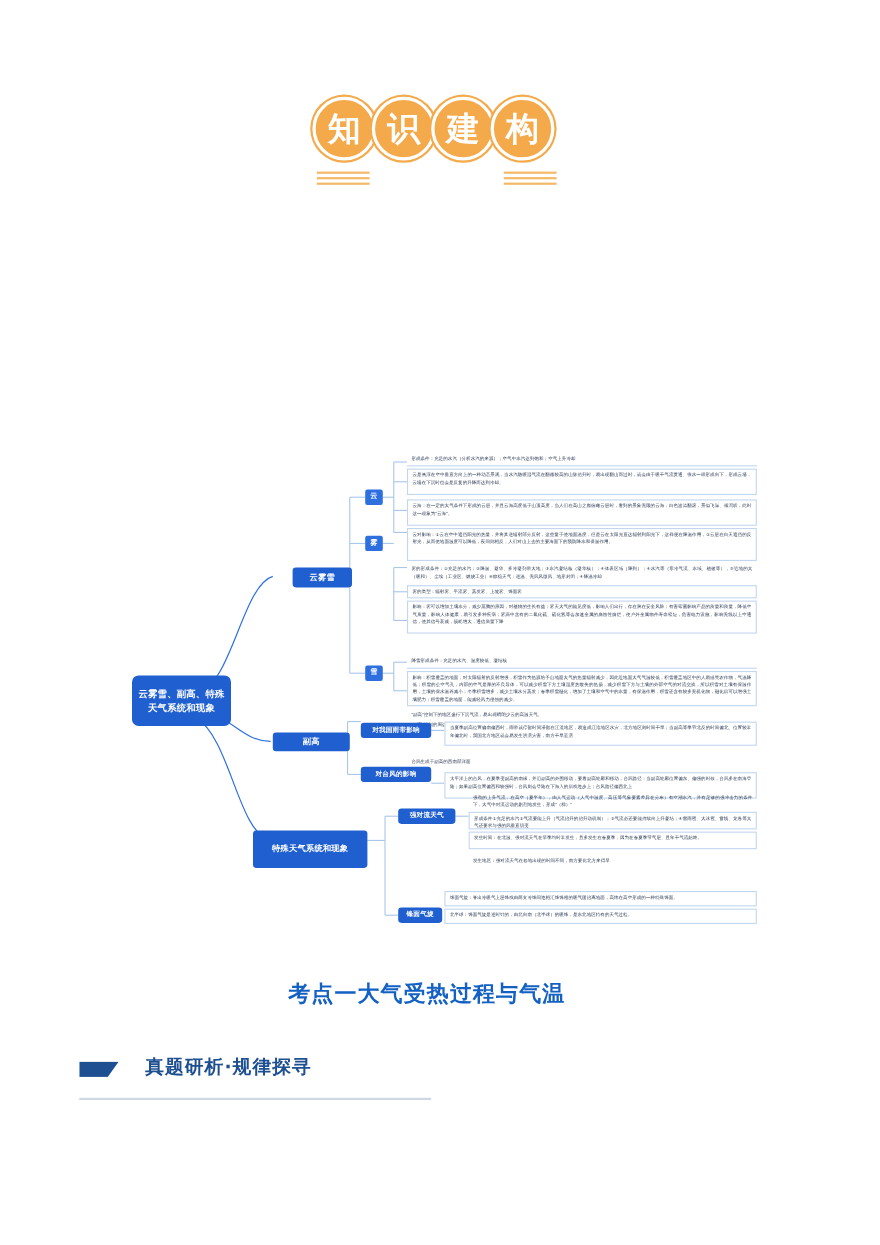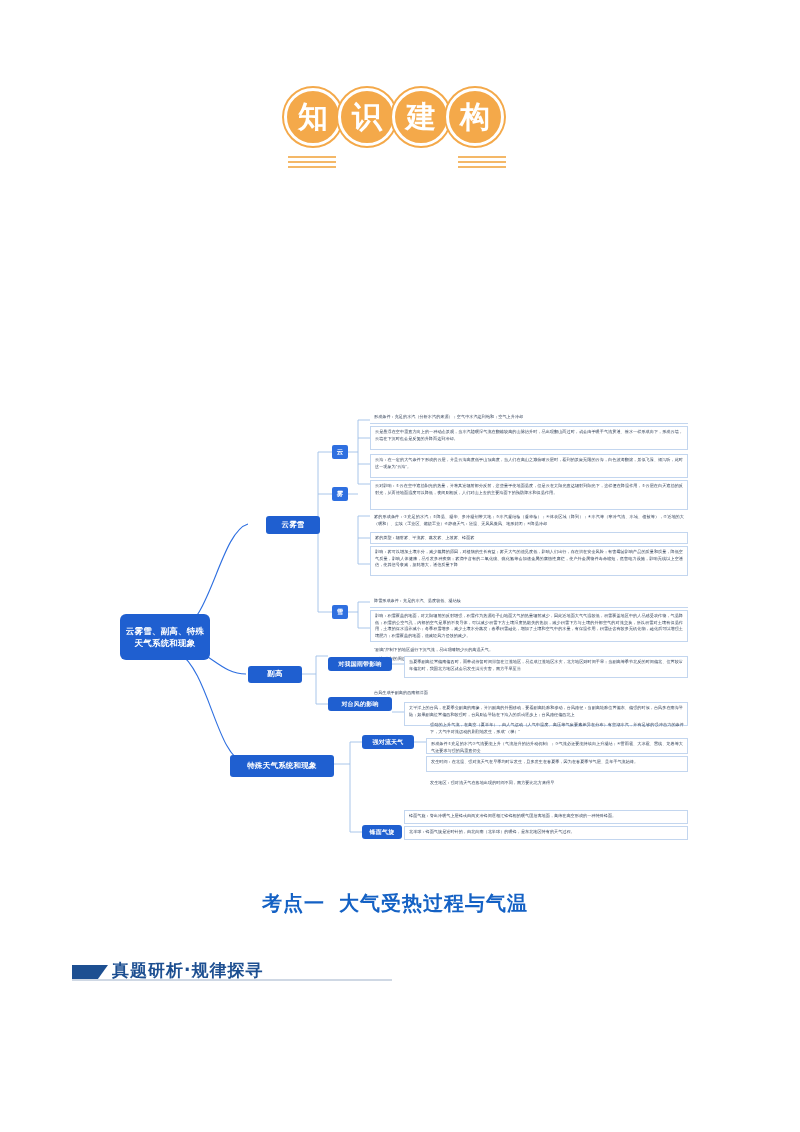--- a/index.html
+++ b/index.html
@@ -111,21 +111,21 @@
     border: none;
     background: transparent;
     padding-left: 4px;
   }
 
   
   .kaodian-bar {
     position: absolute;
     left: 262px; top: 888px;
     width: 280px; height: 30px;
-    display: flex; align-items: center; gap: 14px;
+    display: flex; align-items: center; 
   }
   .kaodian-num {
     color: #1461c4;
     font-size: 20px;
     font-weight: bold;
     font-family: "DejaVu Sans", sans-serif;
     letter-spacing: 1px;
   }
   .kaodian-title {
     color: #1461c4;
@@ -136,23 +136,23 @@
     text-align: center;
   }
 
   
   .zhenti {
     position: absolute;
     left: 72px; top: 962px;
     width: 660px;
   }
   .zhenti-head {
-    display: flex; align-items: flex-end; gap: 4px;
+    display: flex; align-items: flex-end; gap: 24px;
     border-bottom: 2px solid #cfd8e4;
-    padding-bottom: 0;
+    padding-bottom: 19px;
     width: 320px;
   }
   .zhenti-flag {
     width: 36px; height: 14px;
     background: #1d4f91;
     clip-path: polygon(0 0, 100% 0, 72% 100%, 0 100%);
   }
   .zhenti-title {
     color: #1d4f91;
     font-size: 17px;
@@ -258,33 +258,33 @@
   <div class="leaf" style="left:300px; top:42px; width:318px; height:24px;">云海：在一定的大气条件下形成的云层，并且云海高度低于山顶高度，当人们在高山之巅俯瞰云层时，看到的景象无限的云海，白色波涛翻滚，景似飞瀑、倾泻听，此时这一现象为"云海"。</div>
   <div class="leaf" style="left:300px; top:68px; width:318px; height:30px;">云对影响：①云在空中遮挡阳光的热量，并将其逆辐射部分反射，这些量于使地面温度，但是云在太阳光直达辐射到阳光下，这样便在降温作用，②云层在白天遮挡的反射光，从而使地面温度可以降低，夜间则相反，人们对山上去的主要海面下的预防降水和保温作用。</div>
 
   <div class="leaf plain" style="left:300px; top:100px; width:318px; height:24px;">雾的形成条件：①充足的水汽；②降温、凝华、多冷凝剂带大地；③水汽凝结核（凝华核）；④体表区域（降到）；④水汽等（寒冷气流、水域、植被等），⑤近地的大（暖和）、尘埃（工业区、燃烧工业）⑥静稳天气：逆温、无风风微风、地形封闭；④降温冷却</div>
   <div class="leaf" style="left:300px; top:120px; width:318px; height:12px;">雾的类型：辐射雾、平流雾、蒸发雾、上坡雾、锋面雾</div>
   <div class="leaf" style="left:300px; top:134px; width:318px; height:30px;">影响：雾可以增加土壤水分，减少蒸腾的原因，对植物的生长有益；雾天大气的能见度低，影响人们出行，存在潜在安全风险；有害霉菌影响产品的质量和质量，降低空气质量，影响人体健康，易引发多种疾病；雾滴中含有的二氧化硫、硫化氢等会加速金属的腐蚀性腐烂，使户外金属物件寿命缩短，危害电力设施，影响无线以上空通信，使其信号衰减，损耗增大，通信质量下降</div>
 
   <div class="leaf noborder" style="left:300px; top:184px; width:318px; height:12px;">降雪形成条件：充足的水汽、温度较低、凝结核</div>
   <div class="leaf" style="left:300px; top:198px; width:318px; height:32px;">影响：积雪覆盖的地面，对太阳辐射的反射增强，积雪作为热源给予山地面大气的热量辐射减少，因此近地面大气气温较低，积雪覆盖地区中的人易感受农作物，气温降低；积雪的公空气孔，内部的空气是厚的不良导体，可以减少积雪下方土壤湿度热散失的热损，减少积雪下方与土壤的外部空气的对流交换，所以积雪对土壤有保温作用，土壤的保水温养减小；冬季积雪增多，减少土壤水分蒸发；春季积雪融化，增加了土壤和空气中的水量，有保温作用，积雪还含有较多无机化物，融化后可以增强土壤肥力；积雪覆盖的地面，能减轻风力侵蚀的减少。</div>
 
-  <div class="node l1" style="left:178px; top:254px; width:54px; height:17px;text-align:center;">副高</div>
+  <div class="node l1" style="left:178px; top:254px; width:70px; height:17px;text-align:center;">副高</div>
 
   <div class="leaf plain" style="left:300px; top:233px; width:318px; height:9px;">"副高"控制下的地区盛行下沉气流，易出现晴朗少云的高温天气。</div>
   <div class="leaf plain" style="left:300px; top:242px; width:318px; height:9px;">"副高"控制的周边地区盛行上升气流，易出现降水天气</div>
 
   <div class="node l1" style="left:258px; top:245px; width:64px; height:14px; font-size:6px;">对我国雨带影响</div>
   <div class="leaf" style="left:334px; top:244px; width:284px; height:22px;">当夏季副高位置偏南偏西时，雨带就停留时间滞留在江淮地区，易造成江淮地区水灾，北方地区则时间干旱；当副高等季节北反的时间偏北、位置较常年偏北时，我国北方地区就会易发生洪涝灾害，南方干旱至涝</div>
 
   <div class="node l1" style="left:258px; top:285px; width:64px; height:14px; font-size:6px;">对台风的影响</div>
   <div class="leaf plain" style="left:300px; top:276px; width:318px; height:10px;">台风生成于副高的西南部洋面</div>
   <div class="leaf" style="left:334px; top:290px; width:284px; height:24px;">太平洋上的台风，在夏季变副高的南缘，并沿副高的外围移动，要看副高轮廓和移动，台风路径：当副高轮廓位置偏东、偏强的时候，台风多在南海登陆；如果副高位置偏西和较强时，台风则会登陆在下海入的后或逐步上；台风路径偏西北上</div>
 
-  <div class="node l1" style="left:160px; top:343px; width:104px; height:22px;">特殊天气系统和现象</div>
+  <div class="node l1" style="left:160px; top:343px; width:104px; height:34px;">特殊天气系统和现象</div>
 
   <div class="node l1" style="left:292px; top:323px; width:52px; height:14px; font-size:6px;">强对流天气</div>
 
   <div class="leaf plain" style="left:356px; top:308px; width:262px; height:16px;">强劲的上升气流，在高空（夏半年），由人气运动（人气中温度、高压等气象要素差异在分布）有空潮水汽，并有足够的强冲击力的条件下，大气中对流运动的剧烈地发生，形成"（梯）"</div>
   <div class="leaf" style="left:356px; top:326px; width:262px; height:16px;">形成条件①充足的水汽②气流要能上升（气流抬升的抬升动机制）；③气流必还要能持续向上升凝结；④雷雨雹、大冰雹、雷线、龙卷等大气还要求与强的风垂直切变</div>
   <div class="leaf" style="left:356px; top:344px; width:262px; height:16px;">发生时间：在北温、强对流天气在早季均时常发生，且多发生在春夏季，因为在春夏季节气层、且年干气流始终。</div>
   <div class="leaf plain" style="left:356px; top:366px; width:262px; height:10px;">发生地区：强对流天气在各地出现的时间不同，南方要比北方来得早</div>
 
   <div class="node l1" style="left:292px; top:413px; width:40px; height:14px; font-size:6px;">锋面气旋</div>
   <div class="leaf" style="left:334px; top:398px; width:284px; height:14px;">锋面气旋：脊出冷暖气上层锋或由两支冷锋间逐相汇锋锋相的暖气团抬离地面，高纬在高空形成的一种特殊锋面。</div>

